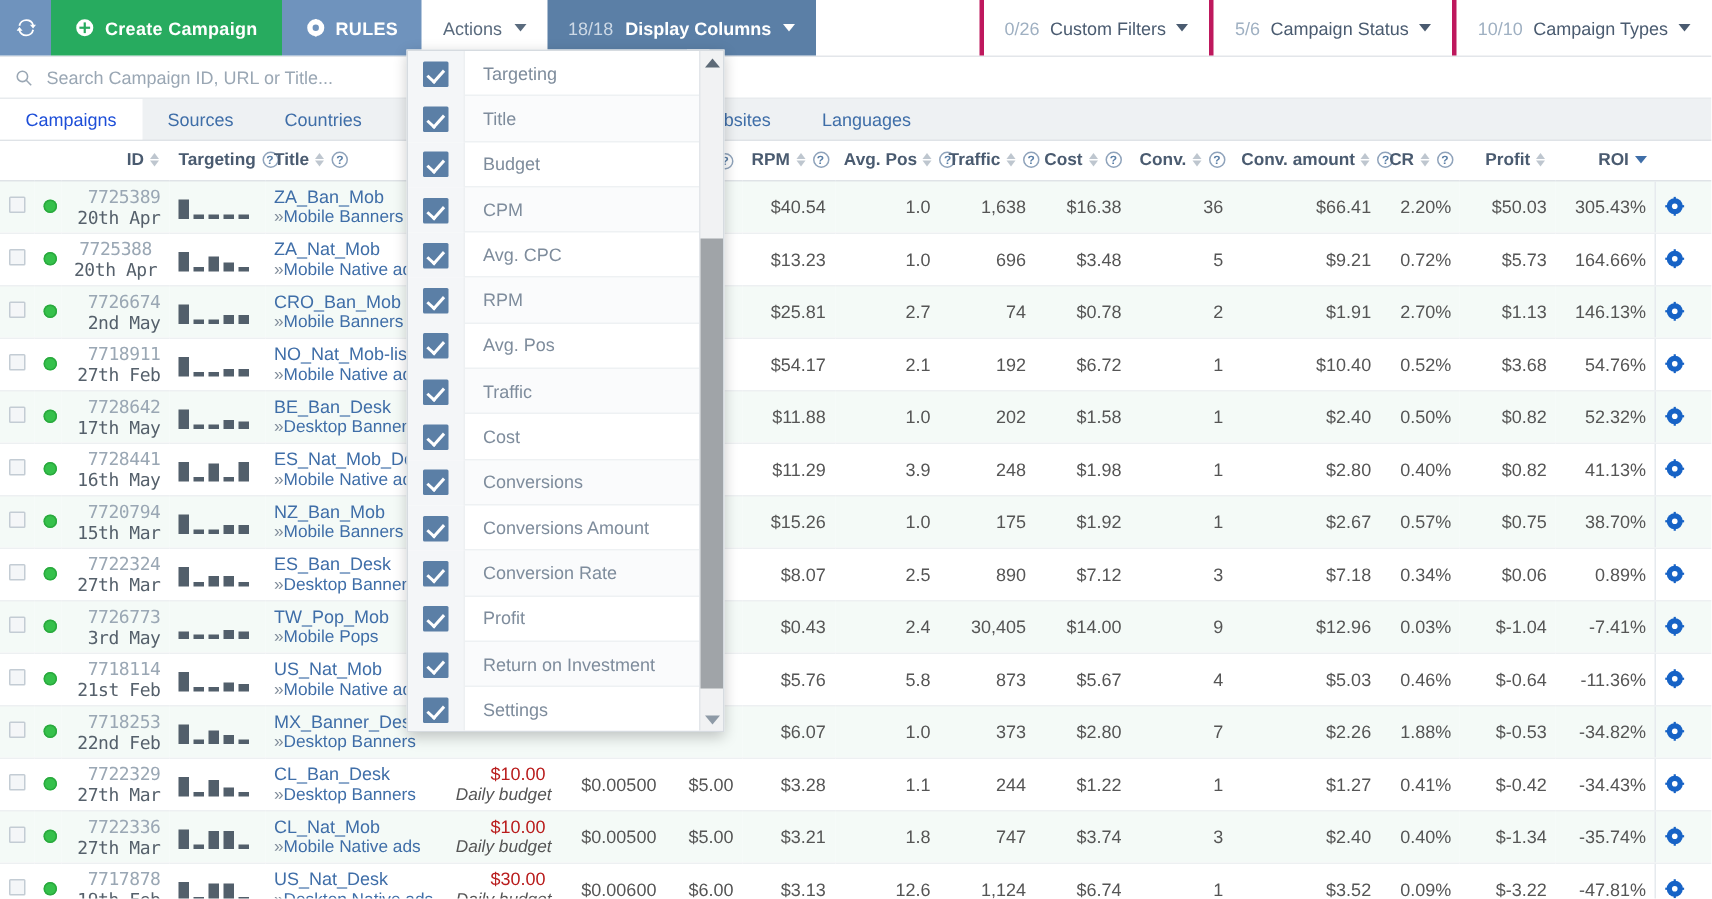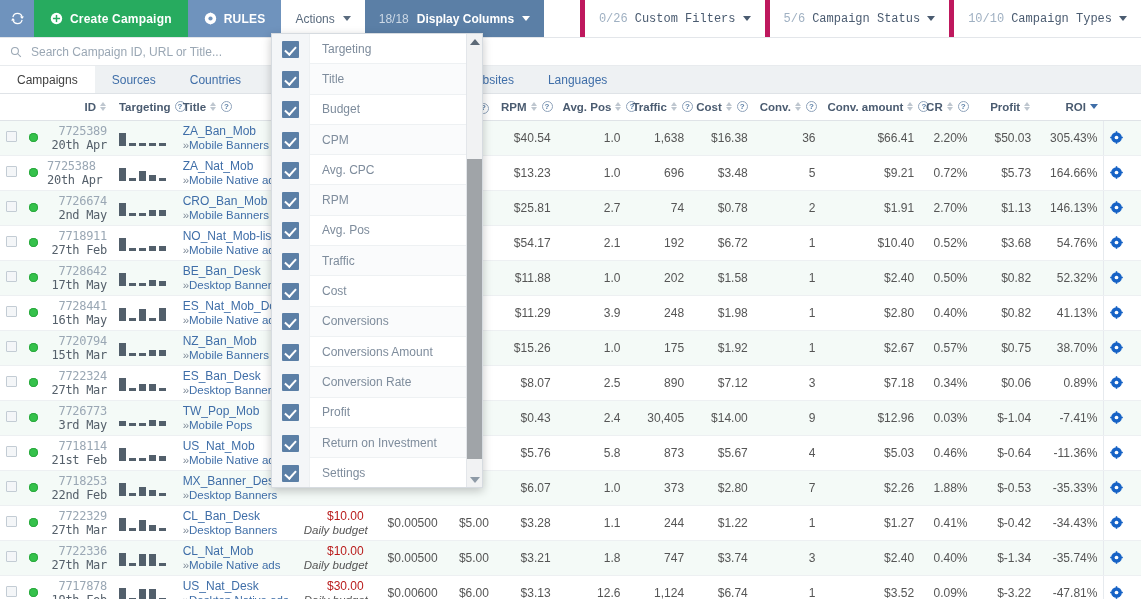--- a/index.html
+++ b/index.html
@@ -47,21 +47,21 @@
     background: #5b7fa6; color: #ffffff;
     display: flex; align-items: center; gap: 8px;
     padding: 0 14px; cursor: pointer;
   }
   .tb-displaycols .frac { color: #cdd9e6; font-size: 12px; }
   .tb-displaycols .lbl { font-weight: bold; font-size: 12px; }
   .tb-spacer { flex: 1; }
   .tb-right-group {
     display: flex; align-items: center; gap: 7px;
     padding: 0 14px; color: #4a5b70; cursor: pointer;
-    border-left: 5px solid #be185d; height: 100%; font-family: Liberation Mono, monospace;
+    border-left: 3px solid #be185d; height: 100%;
   }
   .tb-right-group .frac { color: #9fb0c2; }
   .tb-right-group .lbl { font-size: 12px; }
 
   .caret-down {
     width: 0; height: 0;
     border-left: 4px solid transparent;
     border-right: 4px solid transparent;
     border-top: 5px solid currentColor;
     display: inline-block;
@@ -80,21 +80,21 @@
   .tabs {
     display: flex; align-items: stretch; height: 28px;
     background: #eef1f3;
     border-bottom: 1px solid #dfe3e7;
   }
   .tab {
     padding: 0 17px; display: flex; align-items: center;
     color: #3f6ea8; font-size: 12px; cursor: pointer;
     white-space: nowrap;
   }
-  .tab.active { background: #ffffff; color: #404040; }
+  .tab.active { background: #ffffff; color: #1d4ed8; }
 
   
   .table-wrap { position: relative; width: 1141px; }
   table.grid { border-collapse: collapse; width: 1141px; table-layout: fixed; }
   table.grid th {
     height: 26px;
     font-size: 11.5px; font-weight: bold; color: #4a5b70;
     border-bottom: 1px solid #dfe3e7;
     background: #fff; padding: 0 6px;
     white-space: nowrap;
@@ -466,21 +466,21 @@
                 <rect x="7.1" y="0.2" width="1.8" height="3" fill="#1763c6"></rect>
                 <rect x="7.1" y="12.8" width="1.8" height="3" fill="#1763c6"></rect>
                 <rect x="0.2" y="7.1" width="3" height="1.8" fill="#1763c6"></rect>
                 <rect x="12.8" y="7.1" width="3" height="1.8" fill="#1763c6"></rect>
               </svg>
             </td>
           </tr>
           <tr class="row-odd">
             <td class="cell-chk"><span class="mini-chk"></span></td>
             <td class="cell-dot"><span class="dot-on"></span></td>
-            <td style="text-align:left;line-height:14px"><span class="id-main">7725388</span><br><span class="id-date">20th Apr</span></td>
+            <td style="text-align:center;line-height:14px"><span class="id-main">7725388</span><br><span class="id-date">20th Apr</span></td>
             <td>
               <div class="spark">
                 <i style="height:13px"></i>
                 <i style="height:3px"></i>
                 <i style="height:10px"></i>
                 <i style="height:6px"></i>
                 <i style="height:3px"></i>
               </div>
             </td>
             <td style="line-height:14px">
@@ -851,21 +851,21 @@
             <td class="num"></td>
             <td class="num"></td>
             <td class="num">$6.07</td>
             <td class="num">1.0</td>
             <td class="num">373</td>
             <td class="num">$2.80</td>
             <td class="num">7</td>
             <td class="num">$2.26</td>
             <td class="num">1.88%</td>
             <td class="num neg">$-0.53</td>
-            <td class="num neg">-35.33%</td>
+            <td class="num neg">-34.82%</td>
             <td class="cell-gear">
               <svg class="gear" width="13" height="13" viewBox="0 0 16 16">
                 <circle cx="8" cy="8" r="6.6" fill="#1763c6"></circle>
                 <circle cx="8" cy="8" r="2.3" fill="#ffffff"></circle>
                 <rect x="7.1" y="0.2" width="1.8" height="3" fill="#1763c6"></rect>
                 <rect x="7.1" y="12.8" width="1.8" height="3" fill="#1763c6"></rect>
                 <rect x="0.2" y="7.1" width="3" height="1.8" fill="#1763c6"></rect>
                 <rect x="12.8" y="7.1" width="3" height="1.8" fill="#1763c6"></rect>
               </svg>
             </td>

